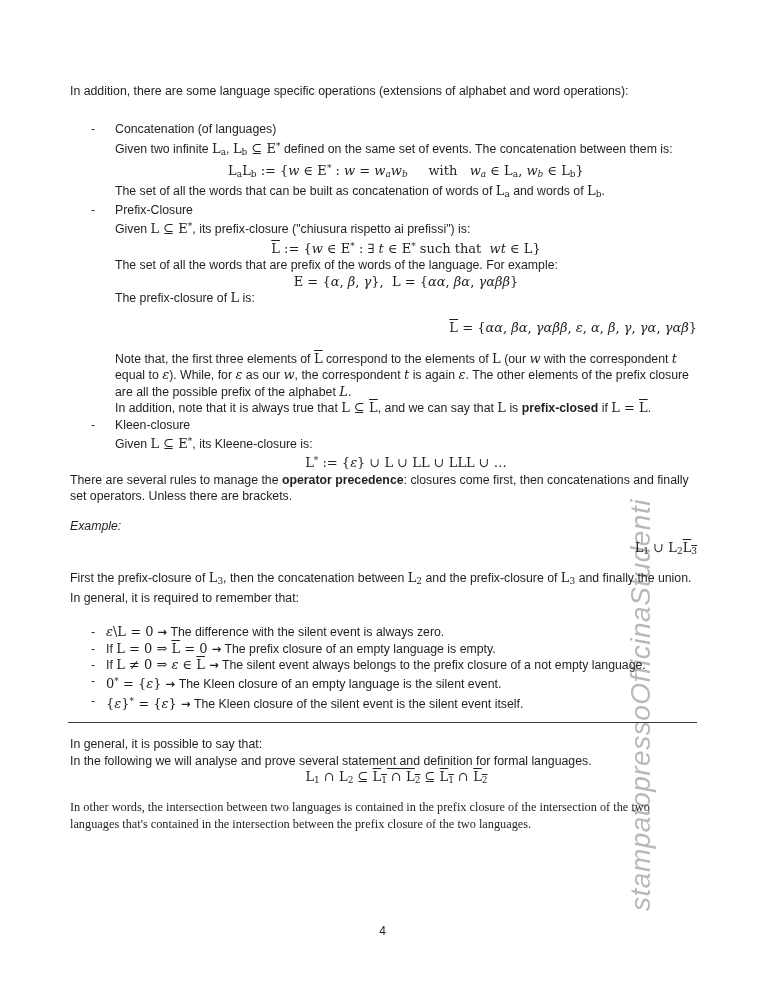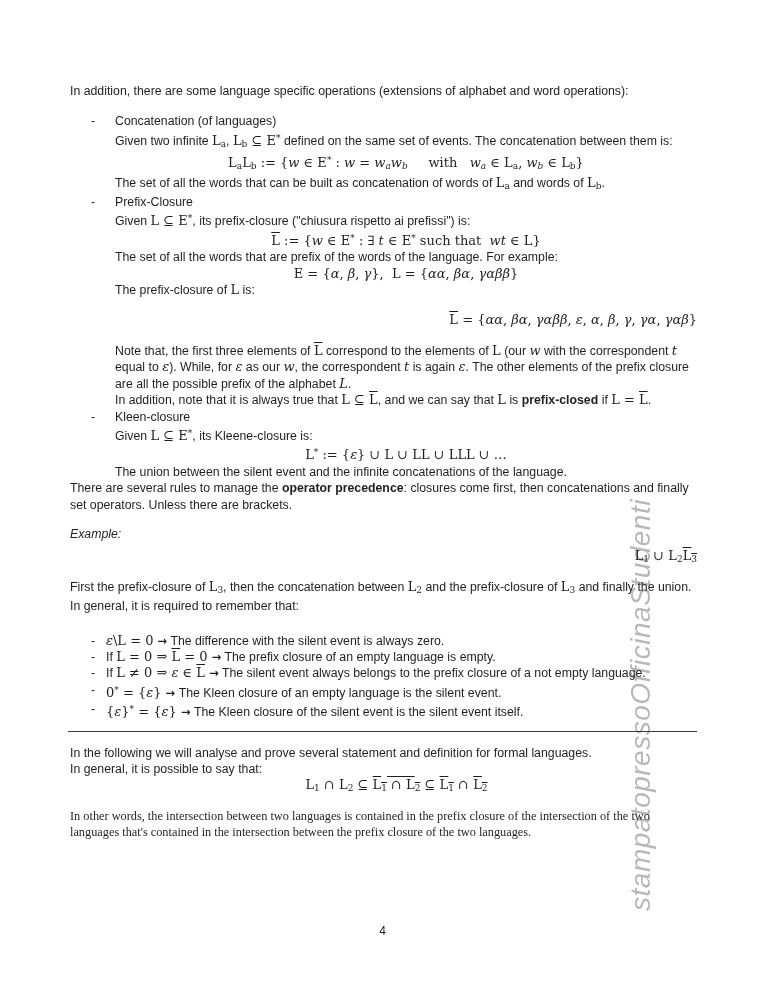--- a/index.html
+++ b/index.html
@@ -2,21 +2,21 @@
 <html><head>
 <meta charset="utf-8">
 <style>
   html,body{margin:0;padding:0;}
   body{
     width:765px;height:990px;background:#ffffff;position:relative;overflow:hidden;
     font-family:"Liberation Sans",sans-serif;font-size:12.3px;color:#1f1f1f;
   }
   .content{position:absolute;left:70px;top:83px;width:627px;line-height:16.4px;z-index:1;}
   p,div{margin:0;}
-  .intro{margin-bottom:14px;white-space:nowrap;}
+  .intro{margin-bottom:22px;white-space:nowrap;}
   .li{display:flex;align-items:flex-start;}
   .li .dash{flex:0 0 24px;padding-left:21px;box-sizing:content-box;}
   .li .bodytxt{flex:1;min-width:0;}
   .rules .dash{flex:0 0 15px;padding-left:21px;}
   .btitle{font-weight:400;}
   .nw{white-space:nowrap;}
   .formula{text-align:center;font-family:"DejaVu Serif",serif;font-size:13px;white-space:pre-wrap;}
   .formula-main{text-align:center;font-family:"DejaVu Serif",serif;font-size:13px;white-space:pre-wrap;padding-left:26px;}
   .sp{margin:14px 0;text-align:right;}
   .m{font-family:"DejaVu Serif",serif;font-size:13px;}
@@ -78,21 +78,20 @@
         <div class="nw"><span>In addition, note that it is always true that </span><span class="m">L ⊆ </span><span class="m ov">L</span><span>, and we can say that </span><span class="m">L</span><span> is </span><span class="b">prefix-closed</span><span> if </span><span class="m">L = </span><span class="m ov">L</span><span>.</span></div>
       </div>
     </div>
 
     <div class="li">
       <span class="dash">-</span>
       <div class="bodytxt">
         <div class="btitle">Kleen-closure</div>
         <div class="nw"><span>Given </span><span class="m">L ⊆ E</span><span class="sup">*</span><span>, its Kleene-closure is:</span></div>
         <div class="formula"><span class="m">L</span><span class="sup">*</span><span class="m"> := {</span><span class="mi">ε</span><span class="m">} ∪ L ∪ LL ∪ LLL ∪ …</span></div>
-        <div class="nw"><span>The union between the silent event and the infinite concatenations of the language.</span></div>
       </div>
     </div>
 
   </div>
 
   <p class="precedence"><span>There are several rules to manage the </span><span class="b">operator precedence</span><span>: closures come first, then concatenations and finally set operators. Unless there are brackets.</span></p>
 
   <p class="example-label">Example:</p>
 
   <div class="formula-main example-formula"><span class="m">L</span><span class="sub">1</span><span class="m"> ∪ L</span><span class="sub">2</span><span class="ov"><span class="m">L</span><span class="sub">3</span></span></div>
@@ -118,22 +117,22 @@
       <div class="bodytxt rule-line"><span class="m">0</span><span class="sup">*</span><span class="m"> = {</span><span class="mi">ε</span><span class="m">} </span><span class="ar">→</span><span> The Kleen closure of an empty language is the silent event.</span></div>
     </div>
     <div class="li">
       <span class="dash">-</span>
       <div class="bodytxt rule-line"><span class="m">{</span><span class="mi">ε</span><span class="m">}</span><span class="sup">*</span><span class="m"> = {</span><span class="mi">ε</span><span class="m">} </span><span class="ar">→</span><span> The Kleen closure of the silent event is the silent event itself.</span></div>
     </div>
   </div>
 
   <hr class="divider">
 
+  <p class="nw"><span>In general, it is possible to say that:</span></p>
   <p class="nw"><span>In the following we will analyse and prove several statement and definition for formal languages.</span></p>
-  <p class="nw"><span>In general, it is possible to say that:</span></p>
 
   <div class="formula-main"><span class="m">L</span><span class="sub">1</span><span class="m"> ∩ L</span><span class="sub">2</span><span class="m"> ⊆ </span><span class="ov"><span class="m">L</span><span class="sub">1</span><span class="m"> ∩ L</span><span class="sub">2</span></span><span class="m"> ⊆ </span><span class="ov"><span class="m">L</span><span class="sub">1</span></span><span class="m"> ∩ </span><span class="ov"><span class="m">L</span><span class="sub">2</span></span></div>
 
   <p class="closing"><span>In other words, the intersection between two languages is contained in the prefix closure of the intersection of the two languages that's contained in the intersection between the prefix closure of the two languages.</span></p>
 
 </div>
 
 <div class="page-number">4</div>
 
 </body></html>

